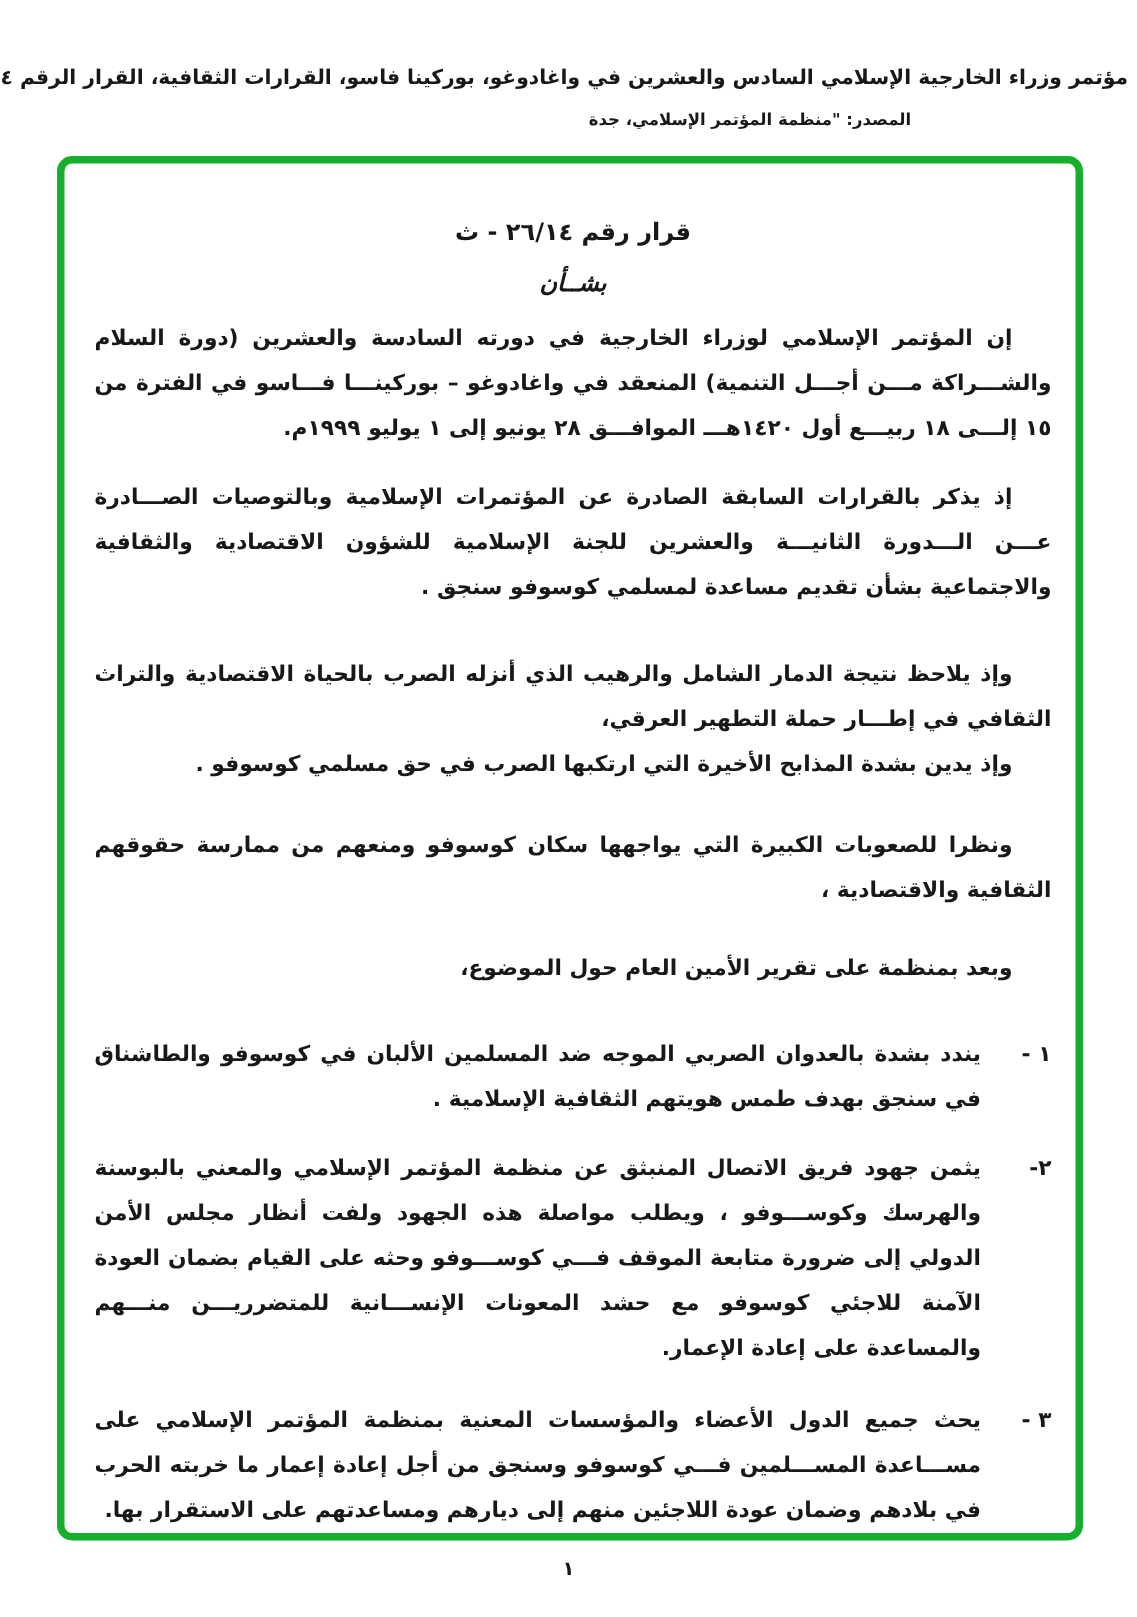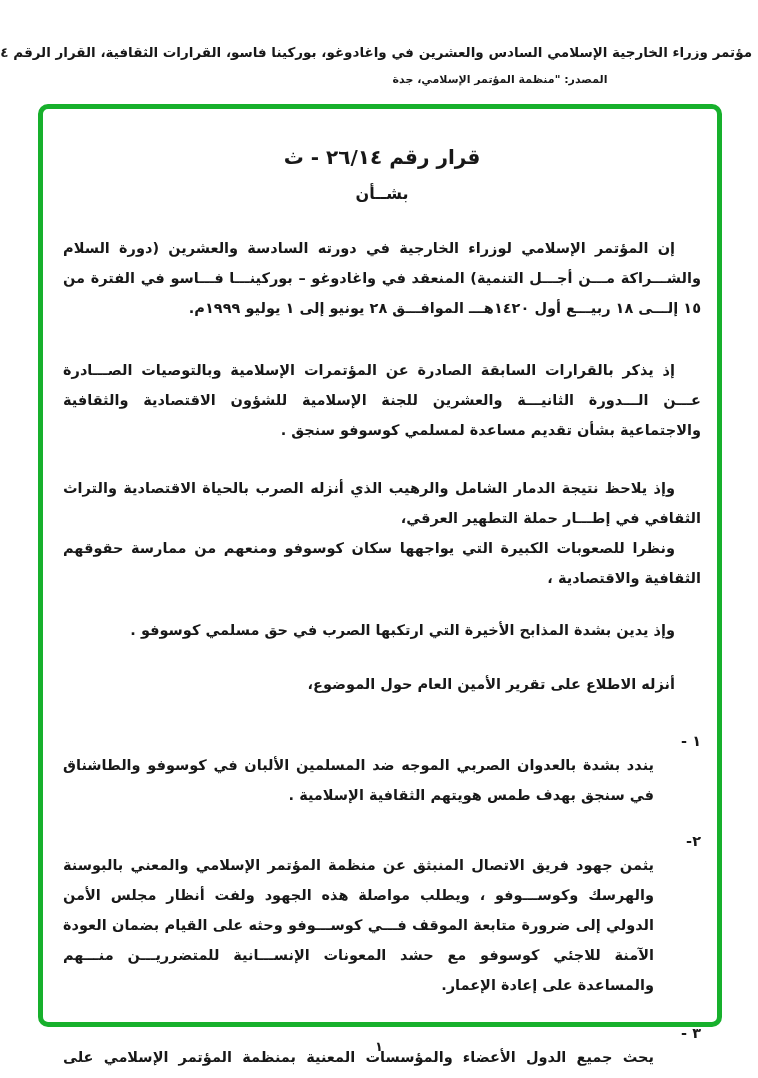--- a/index.html
+++ b/index.html
@@ -16,38 +16,38 @@
   .hdr-line2{
     position:absolute;top:73px;left:355px;width:290px;
     direction:rtl;text-align:center;font-size:11px;
   }
   .frame{
     position:absolute;left:38px;top:104px;width:684px;height:923px;
     box-sizing:border-box;border:5px solid #17b02c;border-radius:10px;
     padding:26px 16px 0 20px;direction:rtl;
   }
   .title-line{direction:rtl;text-align:center;margin:0;}
-  .t1{font-size:20px;margin:10px 0 15px;}
-  .t2{font-size:16px;margin:0 0 30px;}
+  .t1{font-size:16px;margin:10px 0 15px;}
+  .t2{font-size:16px;margin:0 0 13px;font-style:italic;}
   .t3{font-size:16.5px;margin:0 0 42px;}
   .para{
     direction:rtl;text-align:justify;text-indent:26px;
     font-size:14.5px;line-height:30px;margin:0;
   }
-  .p1{margin-bottom:32px;}
+  .p1{margin-bottom:16px;}
   .p2{margin-bottom:28px;}
   .p3{}
   .p4{margin-bottom:24px;}
   .p5{margin-bottom:22px;}
   .p6{margin-bottom:27px;}
   .item{
     display:flex;direction:rtl;font-size:14.5px;line-height:30px;
   }
   .item .marker{flex:none;width:47px;text-align:right;direction:rtl;}
-  .item .itext{flex:1;text-align:justify;direction:rtl;margin-top:24px;}
+  .item .itext{flex:1;text-align:justify;direction:rtl;}
   .i1{margin-bottom:16px;}
   .i2{margin-bottom:18px;}
   .i3{margin-bottom:0;}
   .pagenum{
     position:absolute;top:1039px;left:0;width:758px;
     text-align:center;font-size:13px;
   }
 </style>
 </head>
 <body>
@@ -55,23 +55,23 @@
 <div class="hdr-line1">مؤتمر وزراء الخارجية الإسلامي السادس والعشرين في واغادوغو، بوركينا فاسو، القرارات الثقافية، القرار الرقم ٢٦/١٤-ث</div>
 <div class="hdr-line2">المصدر:  "منظمة المؤتمر الإسلامي، جدة</div>
 
 <div class="frame" style="border-color: rgb(23, 176, 44);">
   <p class="title-line t1">قرار رقم ٢٦/١٤ - ث</p>
   <p class="title-line t2">بشــأن</p>
 
   <p class="para p1">إن المؤتمر الإسلامي لوزراء الخارجية في دورته السادسة والعشرين (دورة السلام والشـــراكة مـــن أجـــل التنمية) المنعقد في واغادوغو – بوركينـــا فـــاسو في الفترة من ١٥ إلـــى ١٨ ربيـــع أول ١٤٢٠هـــ الموافـــق ٢٨ يونيو إلى ١ يوليو ١٩٩٩م.</p>
   <p class="para p2">إذ يذكر بالقرارات السابقة الصادرة عن المؤتمرات الإسلامية وبالتوصيات الصـــادرة عـــن الـــدورة الثانيـــة والعشرين للجنة الإسلامية للشؤون الاقتصادية والثقافية والاجتماعية بشأن تقديم مساعدة لمسلمي كوسوفو سنجق .</p>
   <p class="para p3">وإذ يلاحظ  نتيجة الدمار الشامل والرهيب الذي أنزله الصرب بالحياة الاقتصادية والتراث الثقافي في إطـــار حملة التطهير العرقي،</p>
+  <p class="para p4">وإذ يدين بشدة  المذابح الأخيرة التي ارتكبها الصرب في حق مسلمي كوسوفو .</p>
   <p class="para p5">ونظرا للصعوبات الكبيرة التي يواجهها سكان كوسوفو ومنعهم من ممارسة حقوقهم الثقافية والاقتصادية ،</p>
-  <p class="para p4">وإذ يدين بشدة  المذابح الأخيرة التي ارتكبها الصرب في حق مسلمي كوسوفو .</p>
-  <p class="para p6">أنزله الاطلاع على تقرير الأمين العام حول الموضوع،</p>
+  <p class="para p6">وبعد بمنظمة على تقرير الأمين العام حول الموضوع،</p>
 
   <div class="item i1">
     <span class="marker">١ -</span>
     <span class="itext">يندد  بشدة بالعدوان الصربي الموجه ضد المسلمين الألبان في كوسوفو والطاشناق في سنجق بهدف طمس هويتهم الثقافية الإسلامية .</span>
   </div>
   <div class="item i2">
     <span class="marker">٢-</span>
     <span class="itext">يثمن جهود فريق الاتصال المنبثق عن منظمة المؤتمر الإسلامي والمعني بالبوسنة والهرسك وكوســـوفو ، ويطلب مواصلة هذه الجهود ولفت أنظار مجلس الأمن الدولي إلى ضرورة متابعة الموقف فـــي كوســـوفو وحثه على القيام بضمان العودة الآمنة للاجئي كوسوفو مع حشد المعونات الإنســـانية للمتضرريـــن منـــهم والمساعدة على إعادة الإعمار.</span>
   </div>
   <div class="item i3">

